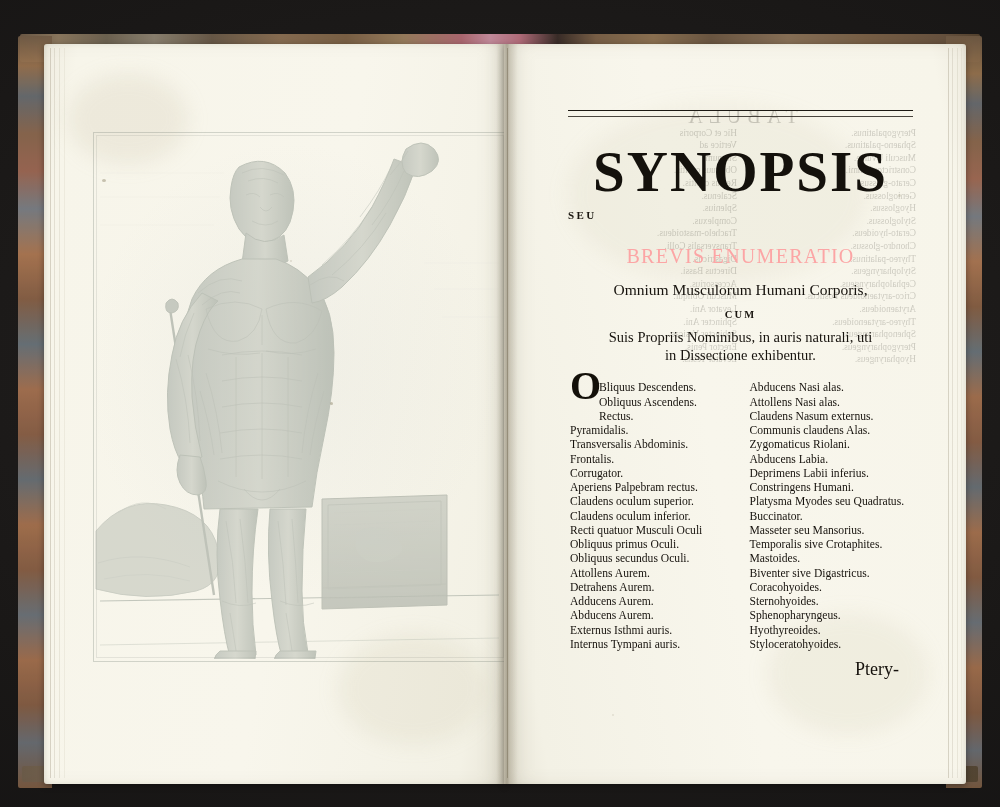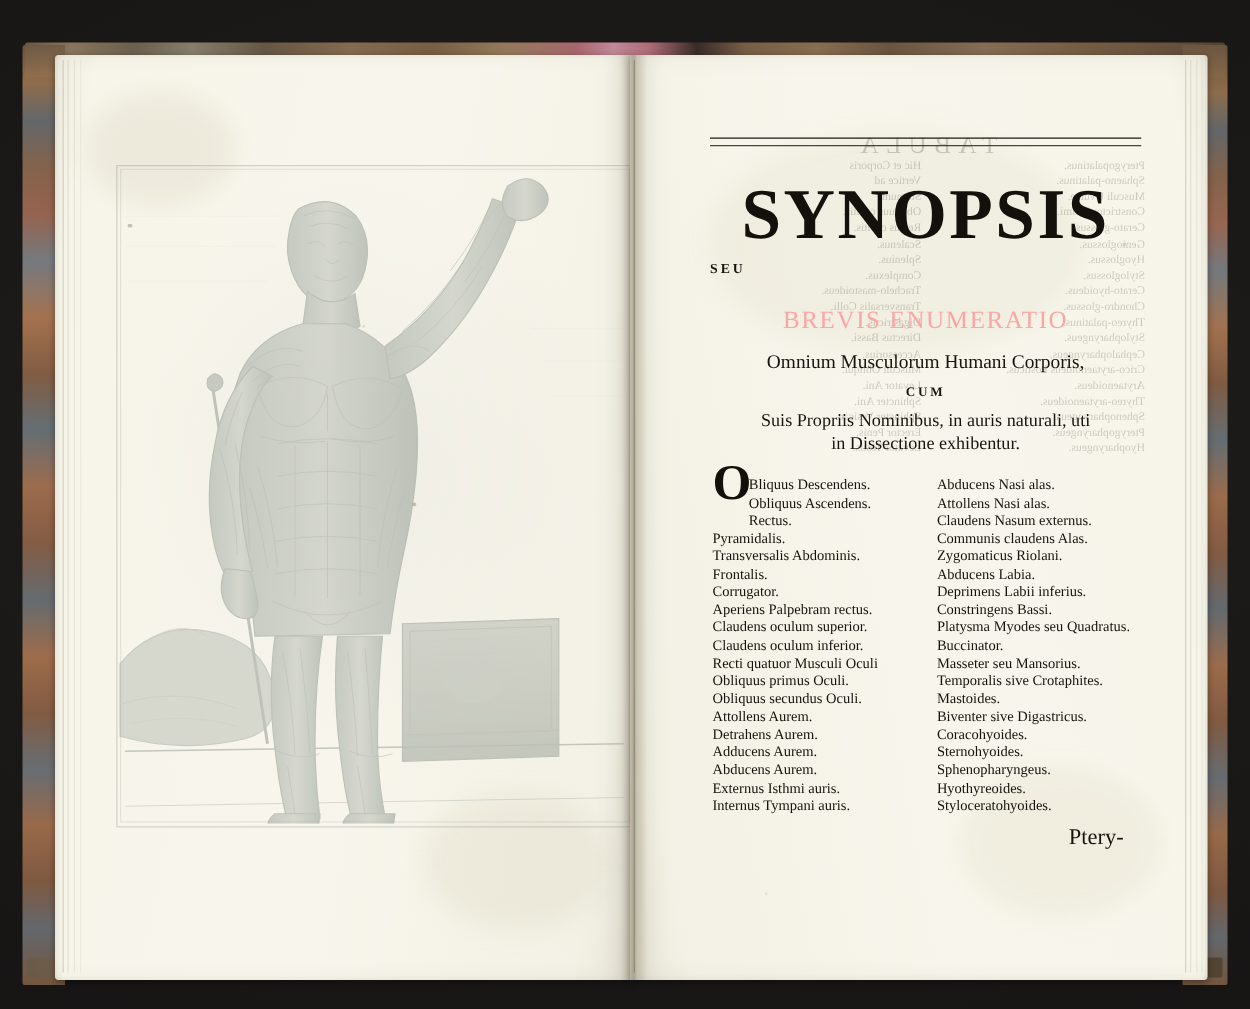--- a/index.html
+++ b/index.html
@@ -403,21 +403,21 @@
         </div>
         <div class="col right">
           <ul id="colR">
               <li>Abducens Nasi alas.</li>
               <li>Attollens Nasi alas.</li>
               <li>Claudens Nasum externus.</li>
               <li>Communis claudens Alas.</li>
               <li>Zygomaticus Riolani.</li>
               <li>Abducens Labia.</li>
               <li>Deprimens Labii inferius.</li>
-              <li>Constringens Bassi.</li>
+              <li>Constringens Humani.</li>
               <li>Platysma Myodes seu Quadratus.</li>
               <li>Buccinator.</li>
               <li>Masseter seu Mansorius.</li>
               <li>Temporalis sive Crotaphites.</li>
               <li>Mastoides.</li>
               <li>Biventer sive Digastricus.</li>
               <li>Coracohyoides.</li>
               <li>Sternohyoides.</li>
               <li>Sphenopharyngeus.</li>
               <li>Hyothyreoides.</li>

